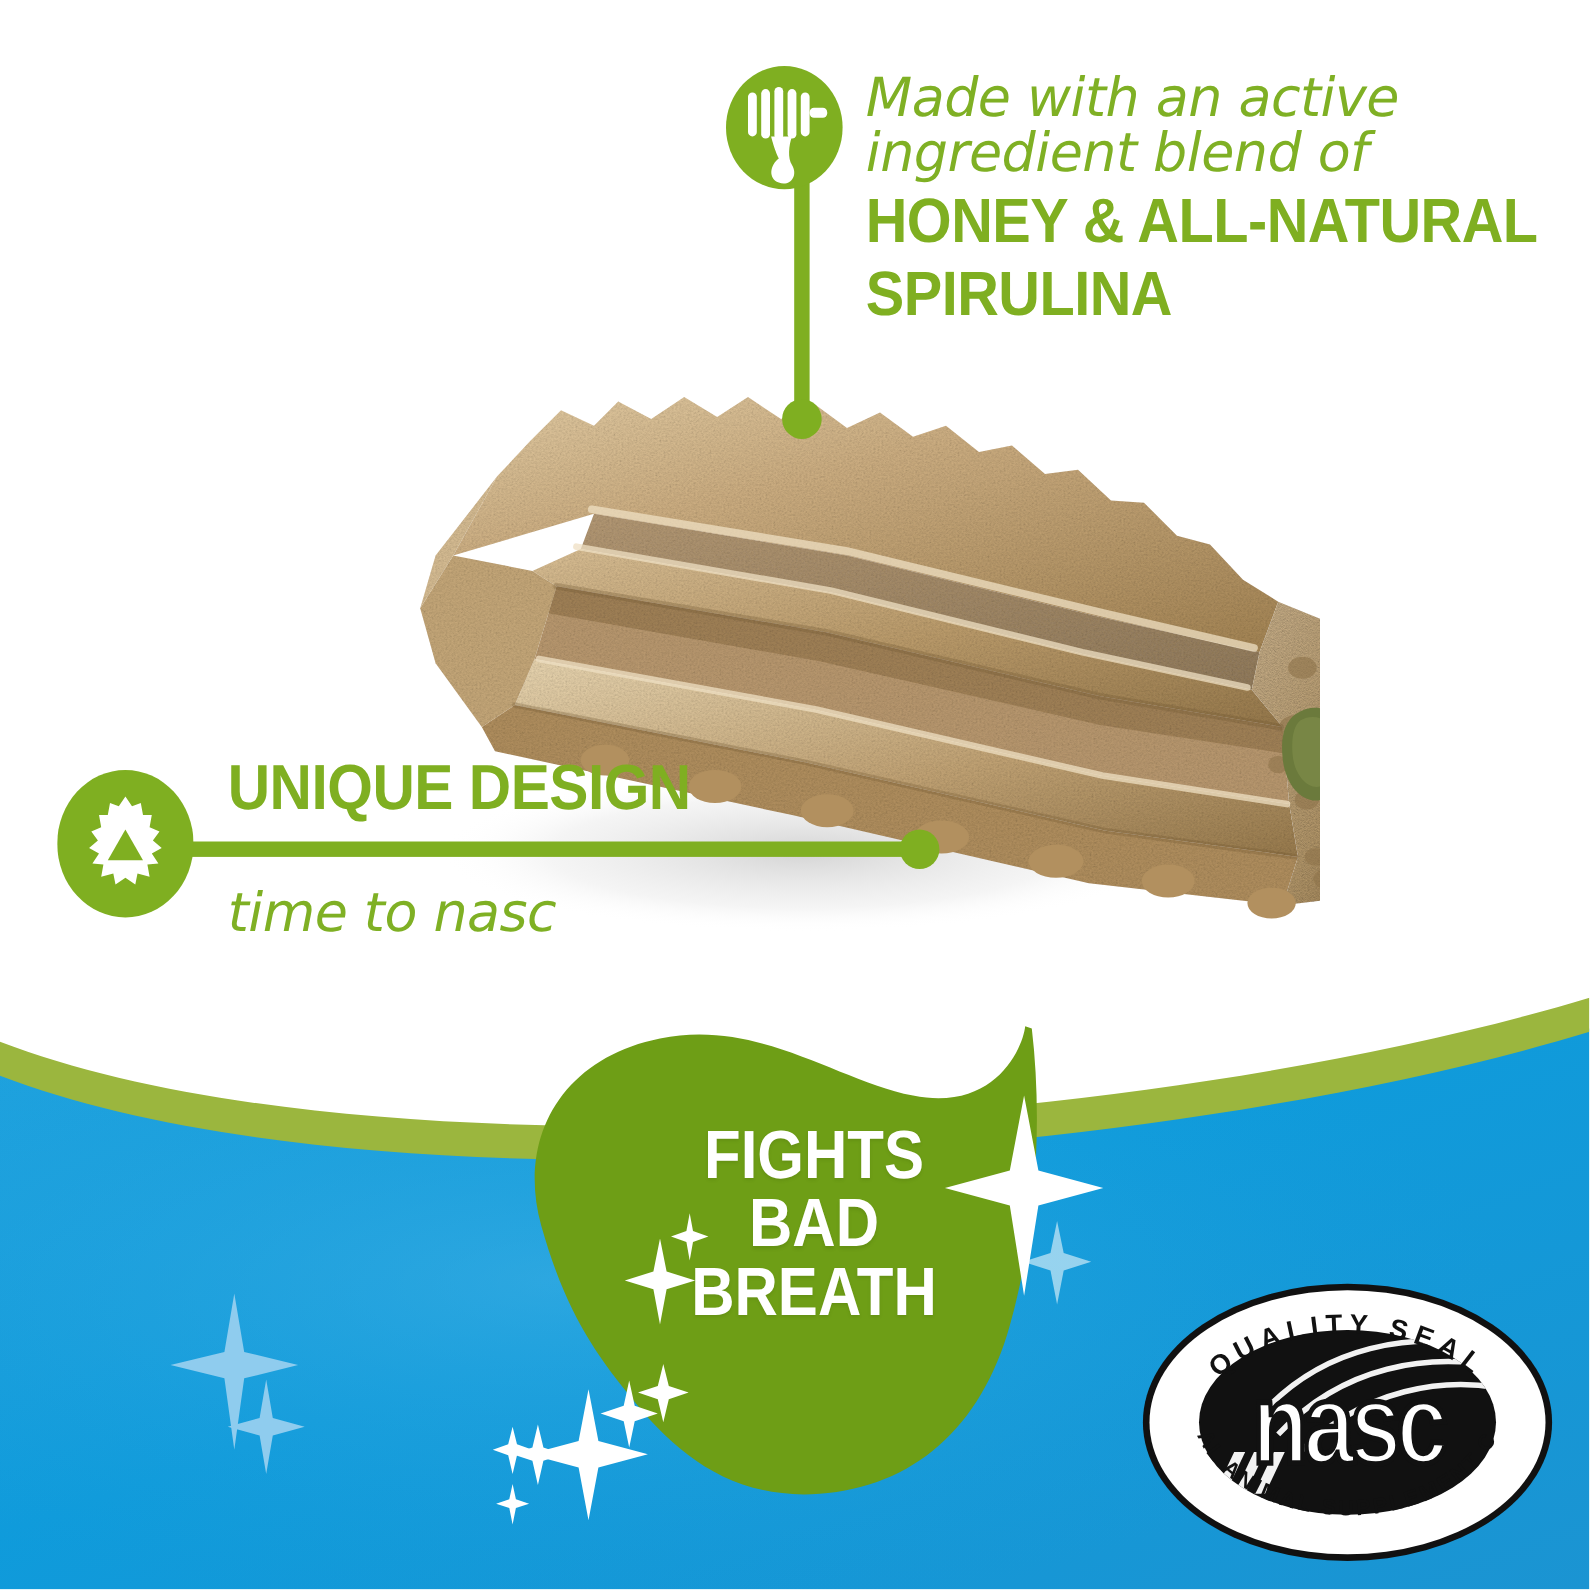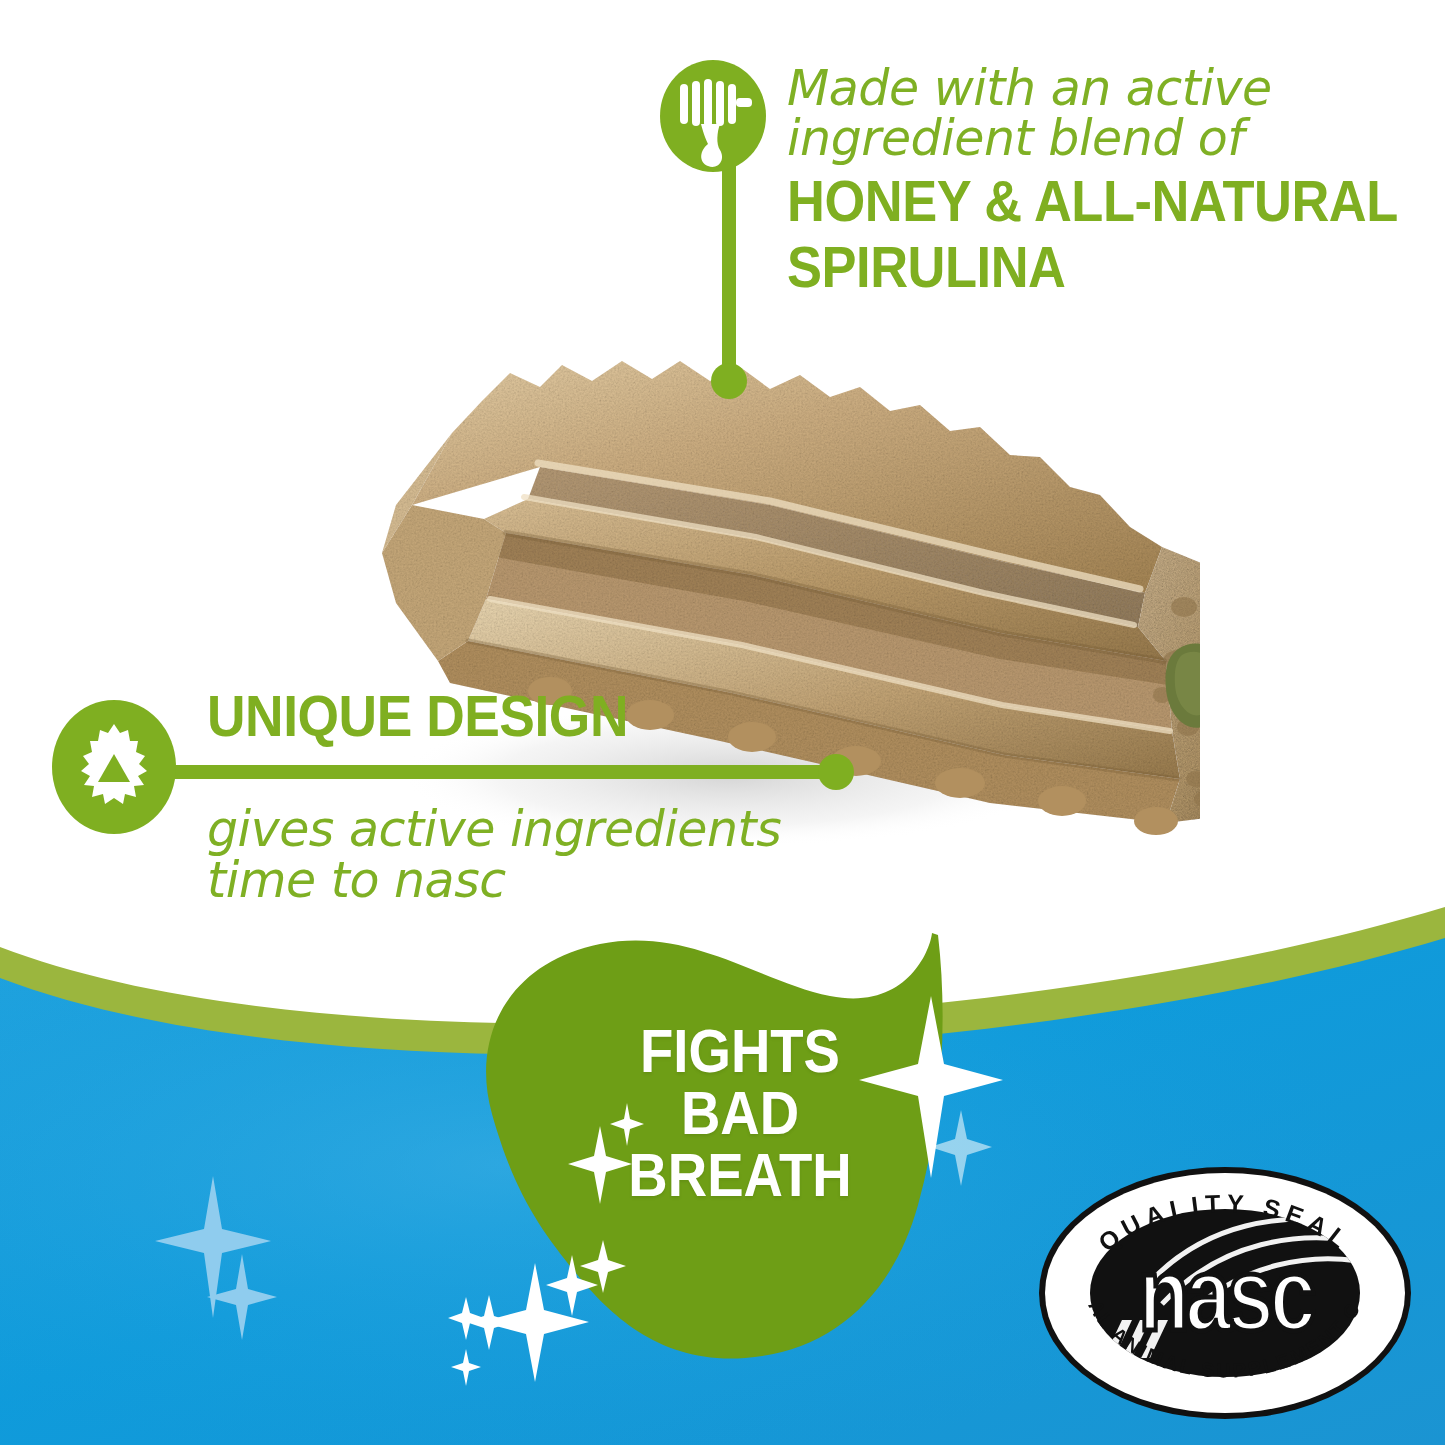--- a/index.html
+++ b/index.html
@@ -409,21 +409,20 @@
                  L93,56 L87,64 L95,71 L86,76 L92,85
                  L82,86 L84,97 L73,94 L71,104 L62,98
                  L53,104 L51,94 L40,97 L42,86 L32,85
                  L38,76 L29,71 L37,64 L31,56 L40,52
                  L38,41 L46,41 L48,30 L56,33 Z" fill="#ffffff"></path>
         <path d="M62,54 L78,82 L46,82 Z" fill="#7FAF21"></path>
       </svg>
     </div>
     <div class="ud-title">UNIQUE DESIGN</div>
     <div class="ud-sub">
-      <div>gives active ingredients</div>
       <div>time to nasc</div>
     </div>
   </div>
 
   <div class="blob-text">
     <span>FIGHTS</span>
     <span>BAD</span>
     <span>BREATH</span>
   </div>
 

